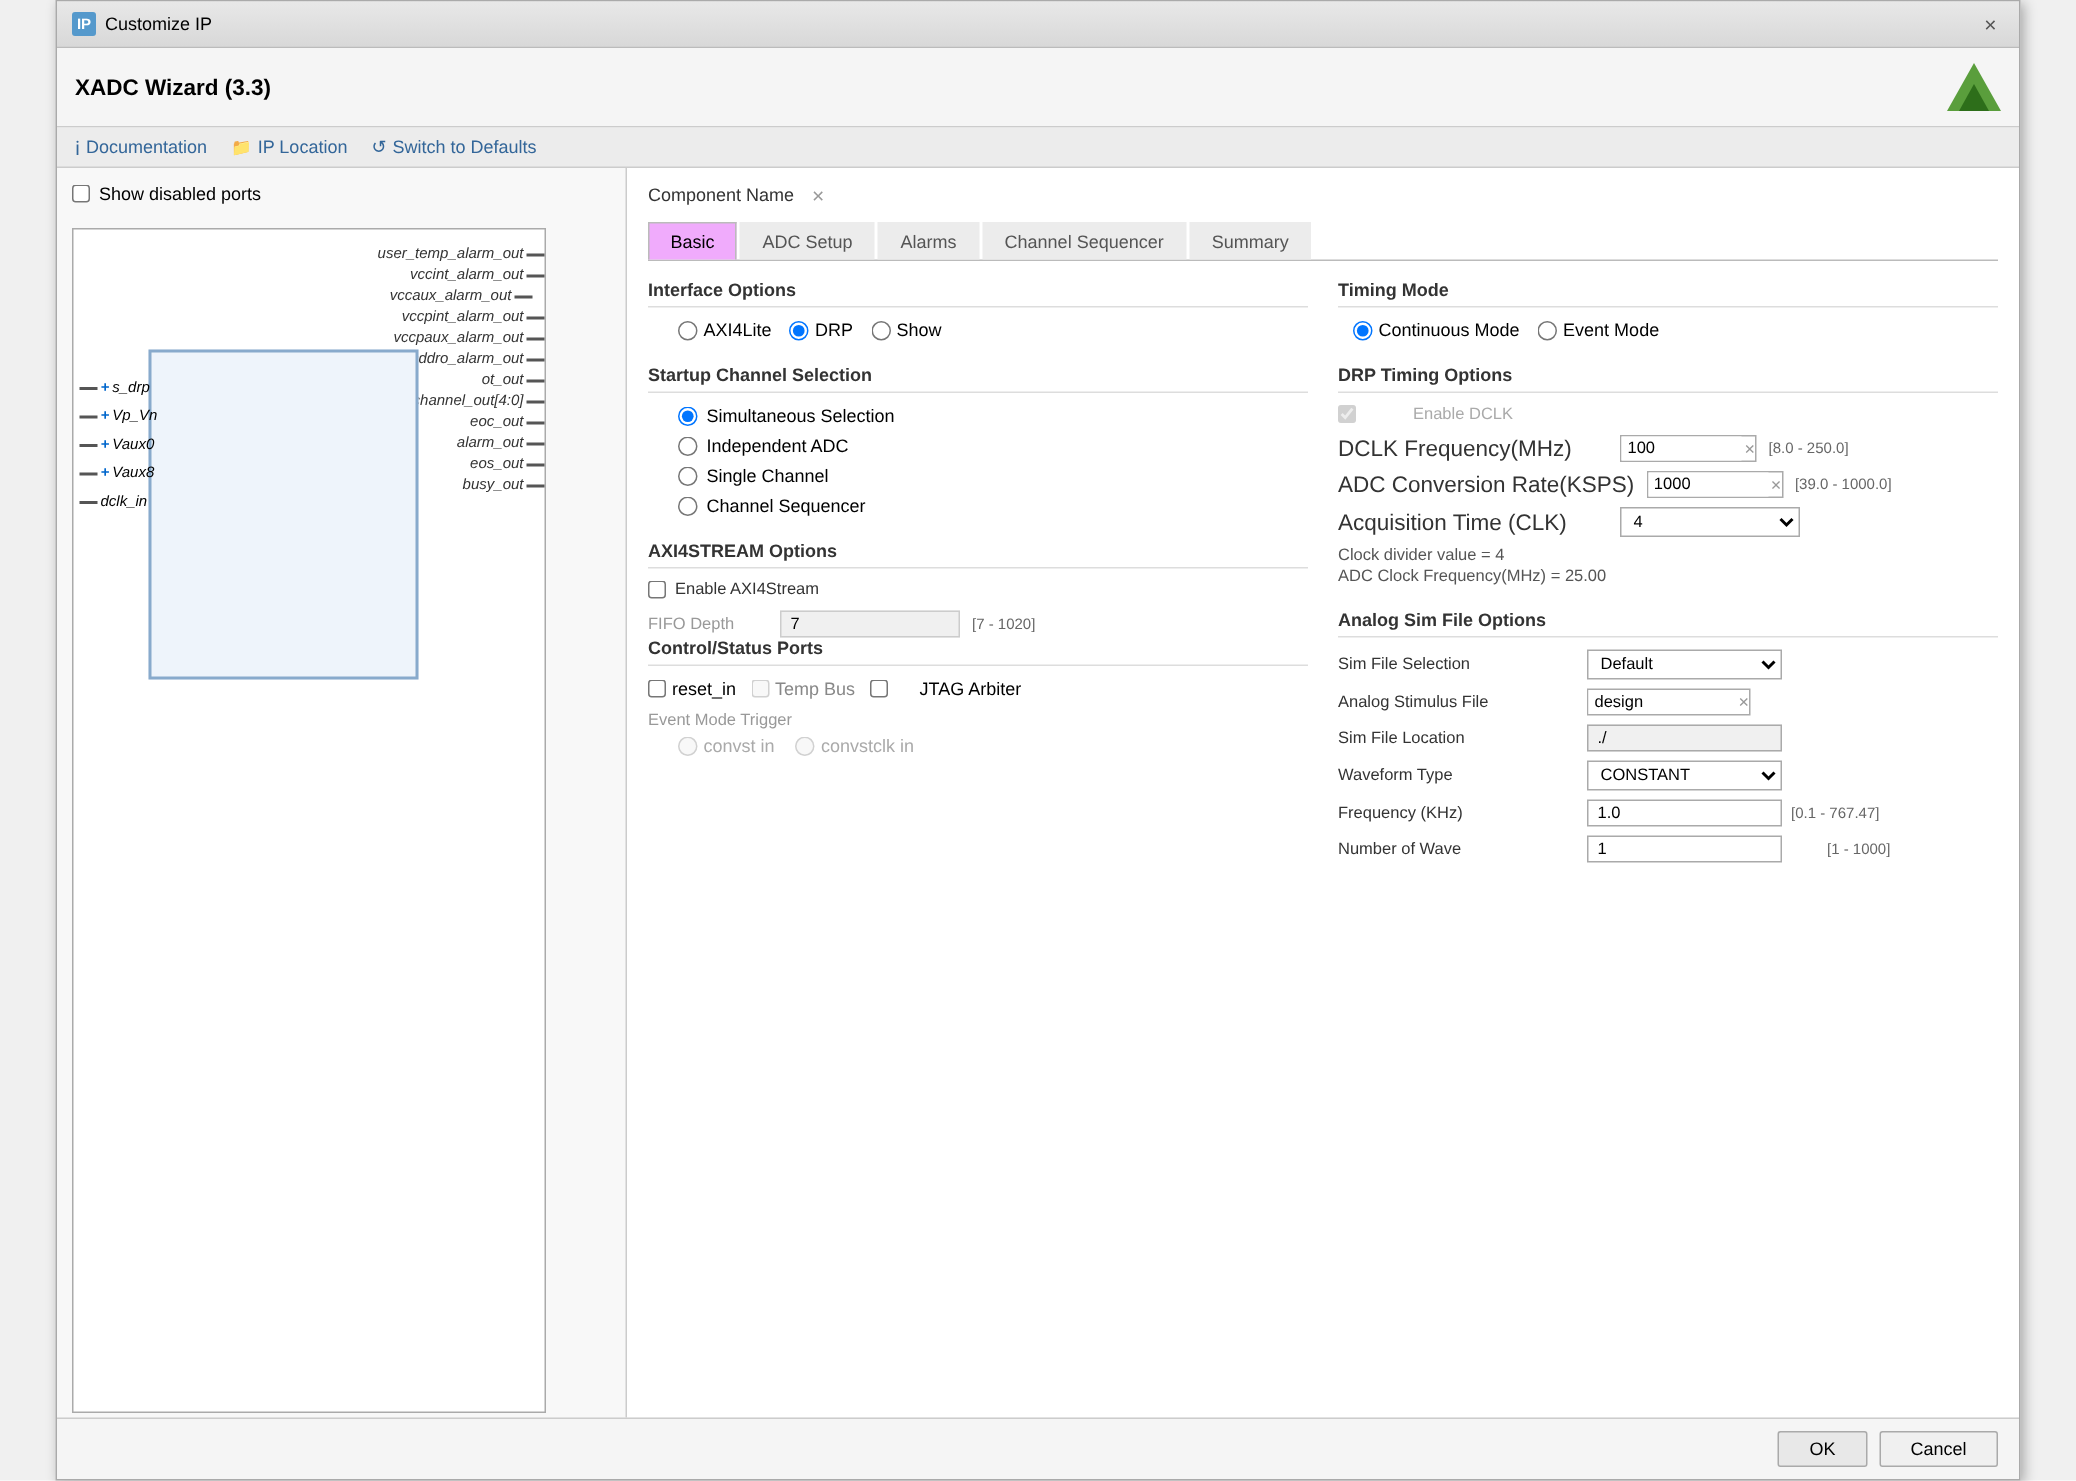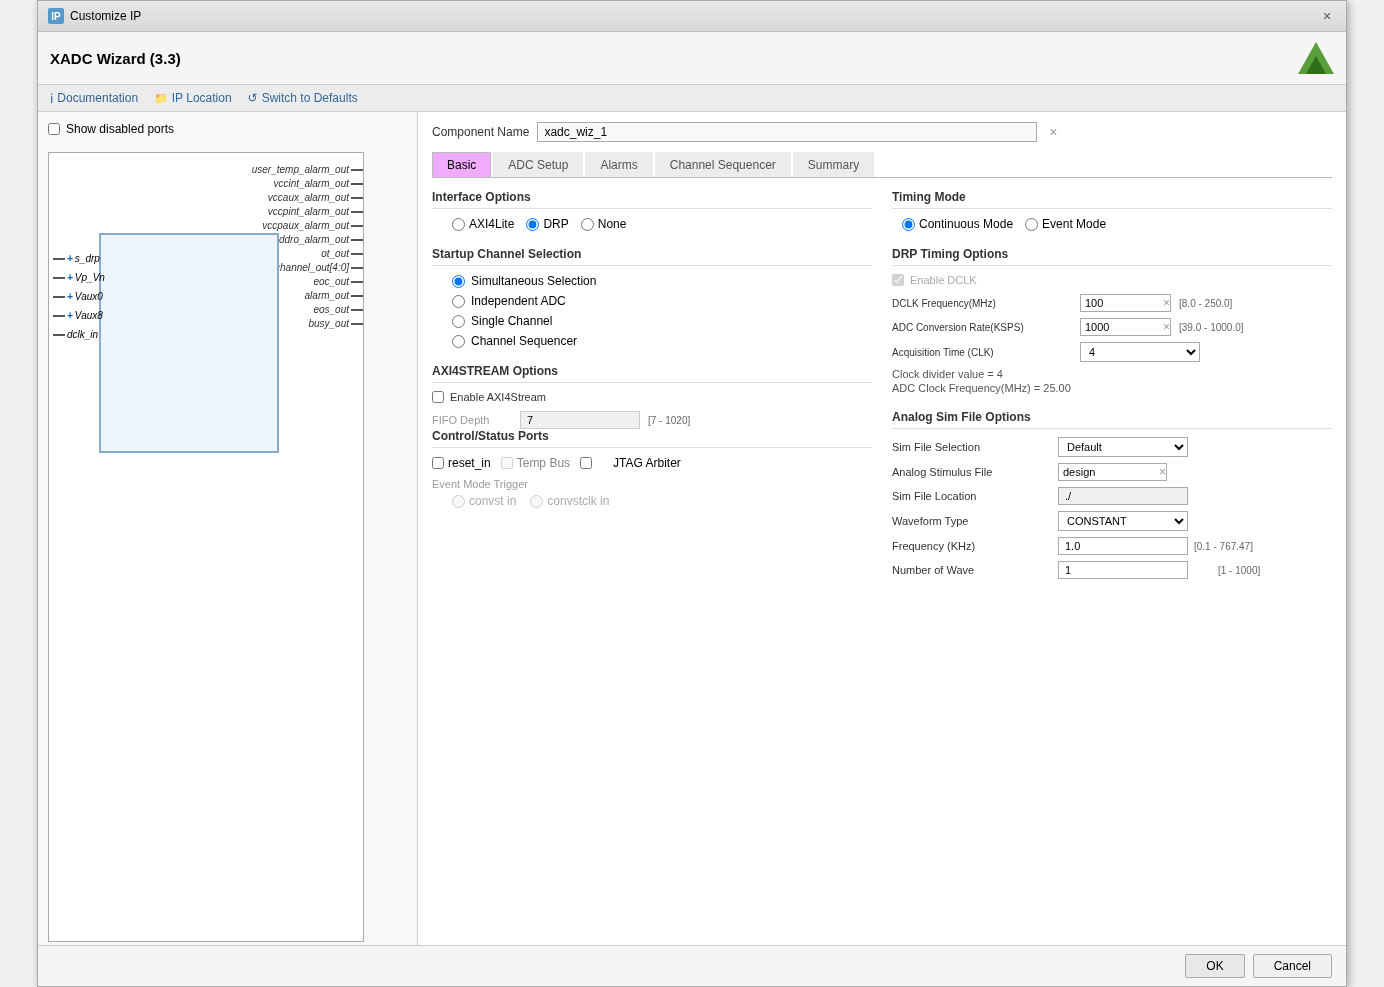--- a/index.html
+++ b/index.html
@@ -44,21 +44,21 @@
     .col-right { flex: 1; }
 
     .section-title { font-size: 12px; font-weight: bold; color: #333; margin-bottom: 8px; border-bottom: 1px solid #ddd; padding-bottom: 4px; }
 
     .radio-group { display: flex; flex-direction: column; gap: 6px; padding-left: 20px; }
     .radio-row { display: flex; align-items: center; gap: 6px; }
     input[type="radio"] { width: 13px; height: 13px; }
     input[type="checkbox"] { width: 12px; height: 12px; }
 
     .field-row { display: flex; align-items: center; gap: 8px; margin-bottom: 6px; }
-    .field-label { font-size: 10px; color: #333; min-width: 180px; }
+    .field-label { font-size: 15px; color: #333; min-width: 180px; }
     .field-range { font-size: 10px; color: #666; }
     .field-input-clear { display: flex; align-items: center; }
     .clear-x { color: #999; cursor: pointer; margin-left: 2px; font-size: 12px; }
 
     .select-field { border: 1px solid #aaa; padding: 2px 4px; font-size: 11px; width: 120px; background: white; }
 
     .checkbox-row { display: flex; align-items: center; gap: 6px; margin-bottom: 8px; }
     .checkbox-label { font-size: 11px; color: #333; }
 
     .fifo-row { display: flex; align-items: center; gap: 8px; margin-top: 6px; }
@@ -68,21 +68,21 @@
 
     .calc-text { font-size: 11px; color: #555; margin-bottom: 2px; }
 
     .analog-section { margin-top: 0; }
     .analog-field-row { display: flex; align-items: center; gap: 6px; margin-bottom: 6px; }
     .analog-label { font-size: 11px; color: #333; min-width: 160px; }
     .analog-input { border: 1px solid #aaa; padding: 2px 6px; font-size: 11px; width: 130px; }
     .analog-select { border: 1px solid #aaa; padding: 2px 4px; font-size: 11px; width: 130px; background: white; }
 
     .enable-dclk-row { display: flex; align-items: center; gap: 6px; margin-bottom: 8px; }
-    .enable-dclk-label { font-size: 11px; color: #aaa; }
+    .enable-dclk-label { font-size: 11px; color: #aaa; margin-left: 32px; }
 
     .bottom-bar { display: flex; justify-content: flex-end; align-items: center; gap: 8px; padding: 8px 14px; border-top: 1px solid #ccc; background: #f5f5f5; position: absolute; bottom: 0; left: 0; right: 0; }
     .btn { padding: 4px 20px; border: 1px solid #aaa; background: #f0f0f0; cursor: pointer; font-size: 12px; border-radius: 2px; }
     .btn-ok { background: #e8e8e8; }
 
     
     .right-panel::-webkit-scrollbar { width: 12px; }
     .right-panel::-webkit-scrollbar-track { background: #f0f0f0; }
     .right-panel::-webkit-scrollbar-thumb { background: #bbb; border: 2px solid #f0f0f0; }
 
@@ -140,21 +140,21 @@
         <div style="position:absolute; right: 0; top: 10px; display:flex; flex-direction:column; gap:2px;">
           <div style="display:flex; flex-direction:column; gap:1px;">
             <div class="right-port-row" style="display:flex;align-items:center;justify-content:flex-end;">
               <span class="right-port-label">user_temp_alarm_out</span>
               <div class="port-connector-right" style="width:12px;height:2px;background:#555;margin-left:2px;"></div>
             </div>
             <div class="right-port-row" style="display:flex;align-items:center;justify-content:flex-end;">
               <span class="right-port-label">vccint_alarm_out</span>
               <div style="width:12px;height:2px;background:#555;margin-left:2px;"></div>
             </div>
-            <div class="right-port-row" style="display:flex;align-items:center;justify-content:flex-end;">
+            <div class="right-port-row" style="display:flex;align-items:center;justify-content:center;">
               <span class="right-port-label">vccaux_alarm_out</span>
               <div style="width:12px;height:2px;background:#555;margin-left:2px;"></div>
             </div>
             <div class="right-port-row" style="display:flex;align-items:center;justify-content:flex-end;">
               <span class="right-port-label">vccpint_alarm_out</span>
               <div style="width:12px;height:2px;background:#555;margin-left:2px;"></div>
             </div>
             <div class="right-port-row" style="display:flex;align-items:center;justify-content:flex-end;">
               <span class="right-port-label">vccpaux_alarm_out</span>
               <div style="width:12px;height:2px;background:#555;margin-left:2px;"></div>
@@ -218,21 +218,20 @@
             <span style="font-size:10px;">dclk_in</span>
           </div>
         </div>
       </div>
     </div>
 
     <div class="right-panel">
 
       <div class="component-name-row">
         <span class="component-name-label">Component Name</span>
-        <input class="component-name-input" type="text" value="xadc_wiz_1" style="">
         <button class="clear-btn">×</button>
       </div>
 
       <div class="tabs">
         <div class="tab active">Basic</div>
         <div class="tab">ADC Setup</div>
         <div class="tab">Alarms</div>
         <div class="tab">Channel Sequencer</div>
         <div class="tab">Summary</div>
       </div>
@@ -246,21 +245,21 @@
             <label style="display:flex;align-items:center;gap:4px;">
               <input type="radio" name="interface" style="">
               <span>AXI4Lite</span>
             </label>
             <label style="display:flex;align-items:center;gap:4px;">
               <input type="radio" name="interface" checked="" style="">
               <span>DRP</span>
             </label>
             <label style="display:flex;align-items:center;gap:4px;">
               <input type="radio" name="interface" style="">
-              <span>None</span>
+              <span>Show</span>
             </label>
           </div>
 
           <div class="section-title">Startup Channel Selection</div>
           <div class="radio-group" style="margin-bottom:16px;">
             <label class="radio-row">
               <input type="radio" name="startup" checked="" style="">
               <span>Simultaneous Selection</span>
             </label>
             <label class="radio-row">

